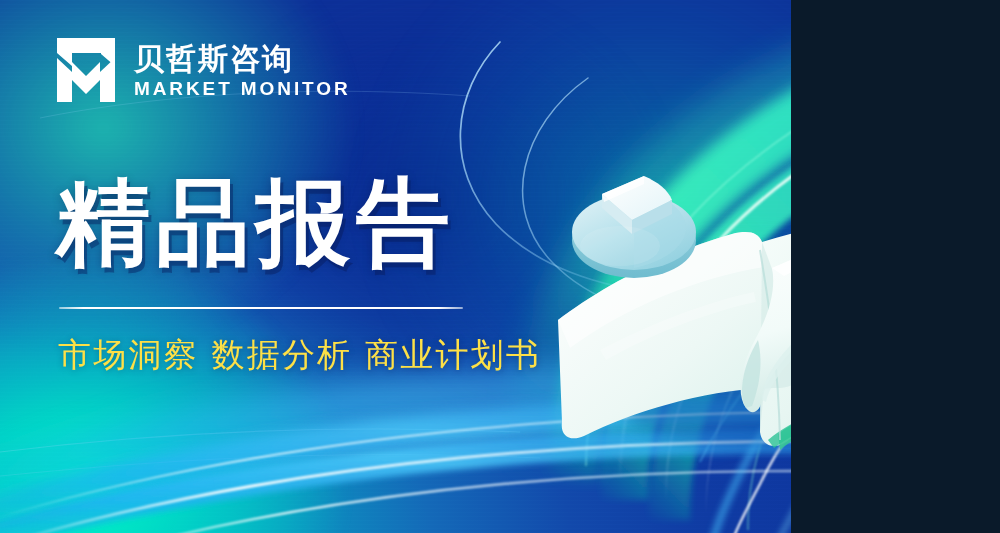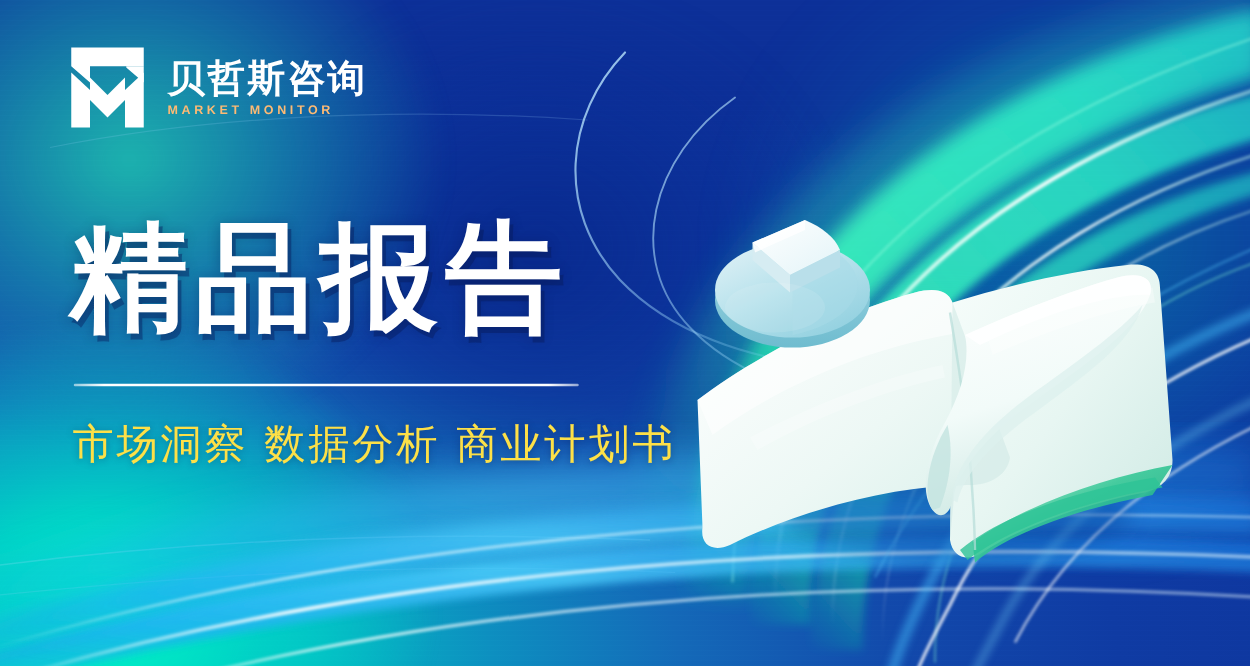--- a/index.html
+++ b/index.html
@@ -1,19 +1,19 @@
 <!DOCTYPE html>
 <html><head>
 <meta charset="utf-8">
 <style>
   html,body{margin:0;padding:0;background:#0a1a2a;}
   *{box-sizing:border-box;}
   #banner{
     position:relative;
-    width:1000px;height:533px;
+    width:791px;height:533px;
     overflow:hidden;
     font-family:"Liberation Sans","DejaVu Sans",sans-serif;
     background:#0f3ba3;
     isolation:isolate;
     text-decoration:underline;
   }
 
   
   .bg-base{
     position:absolute;inset:0;
@@ -56,21 +56,21 @@
   
   .logo{position:absolute;left:55px;top:36px;display:flex;align-items:center;gap:17px;}
   .logo-mark{width:62px;height:68px;flex:0 0 auto;}
   .logo-text{display:flex;flex-direction:column;gap:5px;padding-top:2px;}
   .logo-cn{
     color:#ffffff;font-size:30px;font-weight:700;line-height:1;
     letter-spacing:2.0px;white-space:nowrap;
     font-family:"DejaVu Sans","Liberation Sans",sans-serif;
   }
   .logo-en{
-    color:#fdba74;font-size:10px;font-weight:700;line-height:1;
+    color:#ffffff;font-size:19px;font-weight:700;line-height:1;
     letter-spacing:2.9px;white-space:nowrap;
   }
 
   
   .headline{
     position:absolute;left:56px;top:176px;
     color:#ffffff;
     font-family:"DejaVu Sans","Liberation Sans",sans-serif;
     font-size:94px;font-weight:700;line-height:1;
     letter-spacing:6px;white-space:nowrap;

